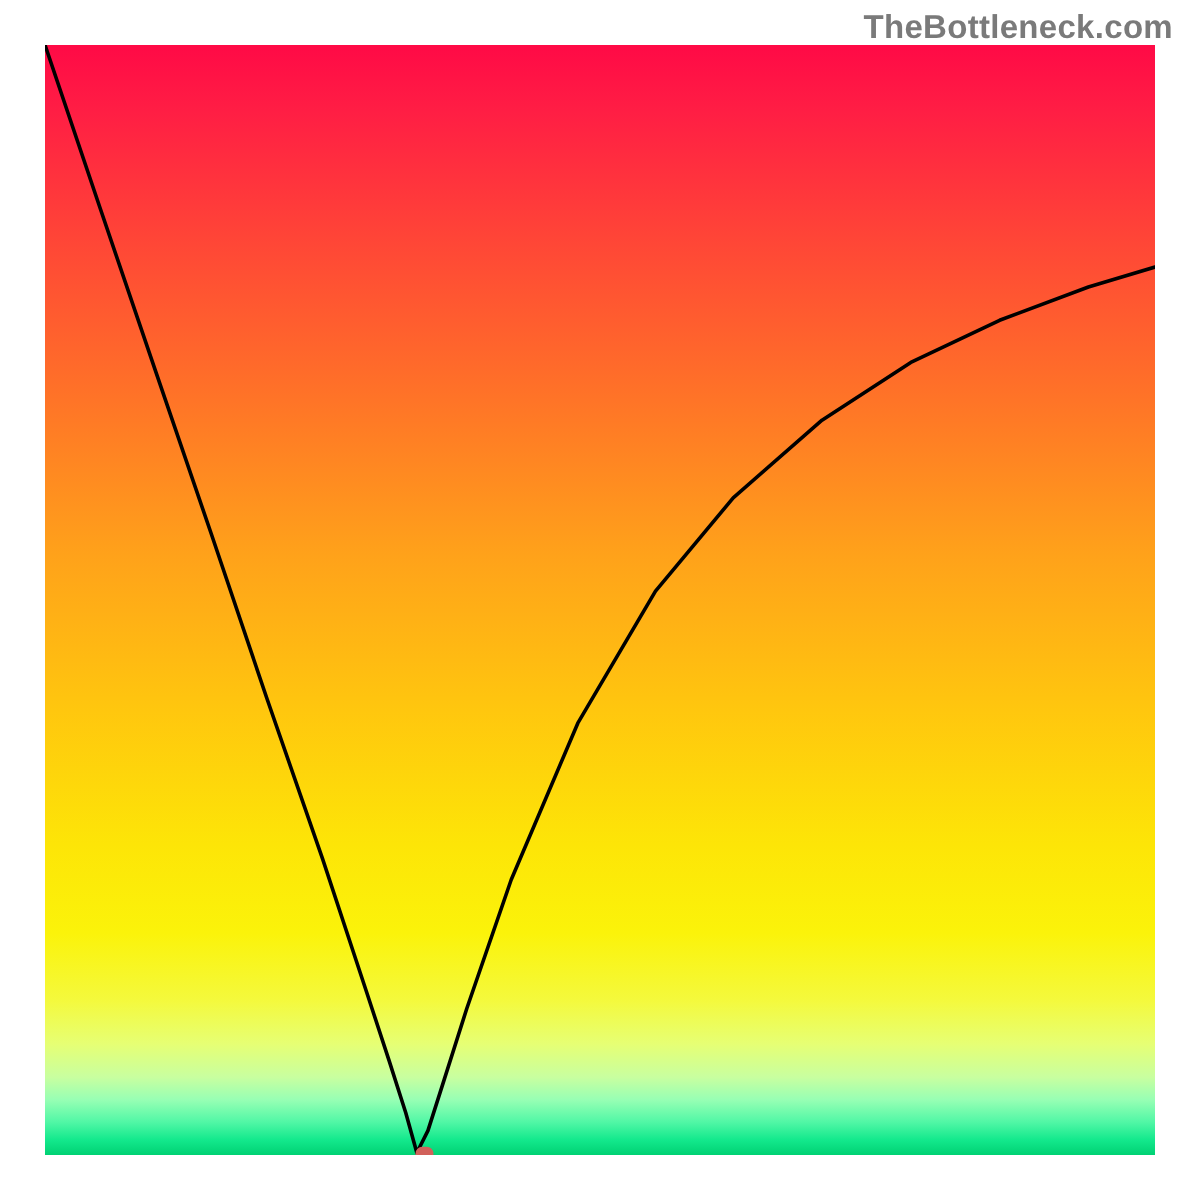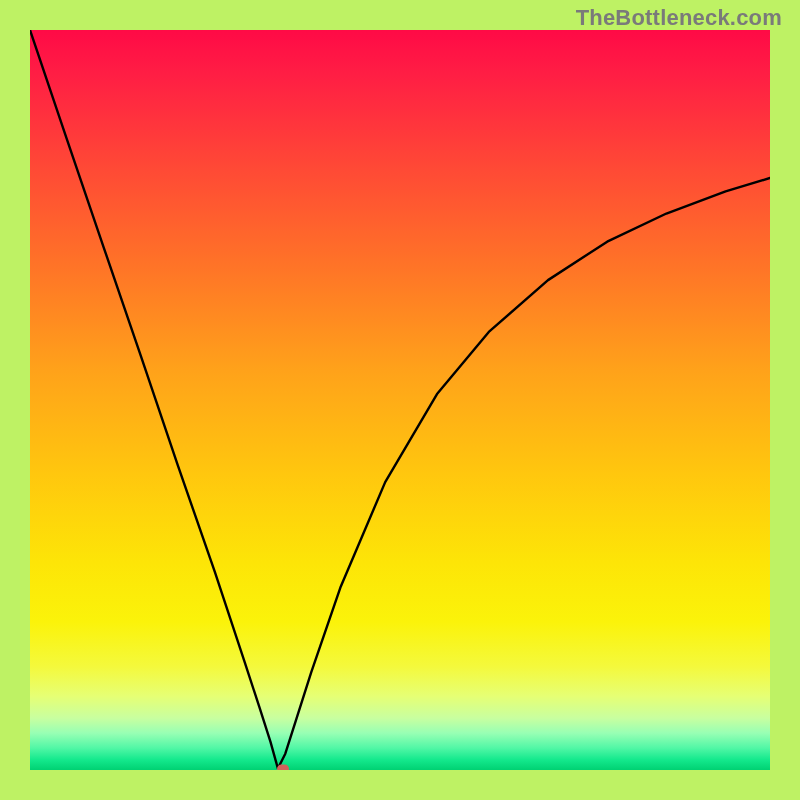--- a/index.html
+++ b/index.html
@@ -9,21 +9,21 @@
     height: 800px;
     background: #000;
     overflow: hidden;
   }
   .frame {
     position: absolute;
     left: 0;
     top: 0;
     width: 800px;
     height: 800px;
-    background: #bef264;
+    background: #ffffff;
   }
   .watermark {
     position: absolute;
     top: 5px;
     right: 18px;
     font-family: Arial, Helvetica, sans-serif;
     font-size: 22px;
     font-weight: 600;
     color: #7a7a7a;
     letter-spacing: 0.2px;

